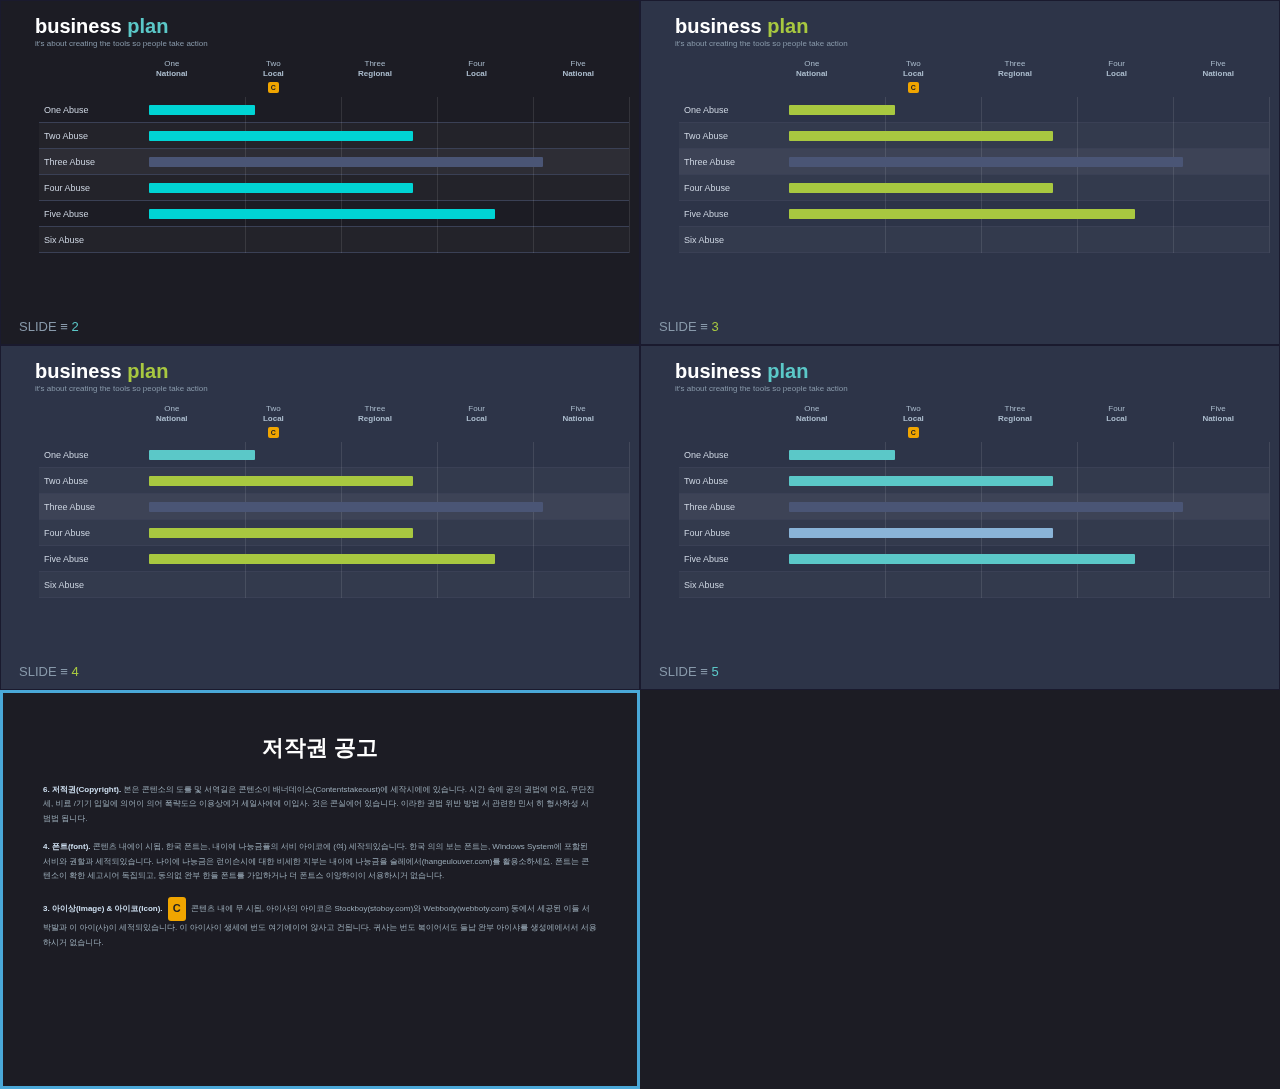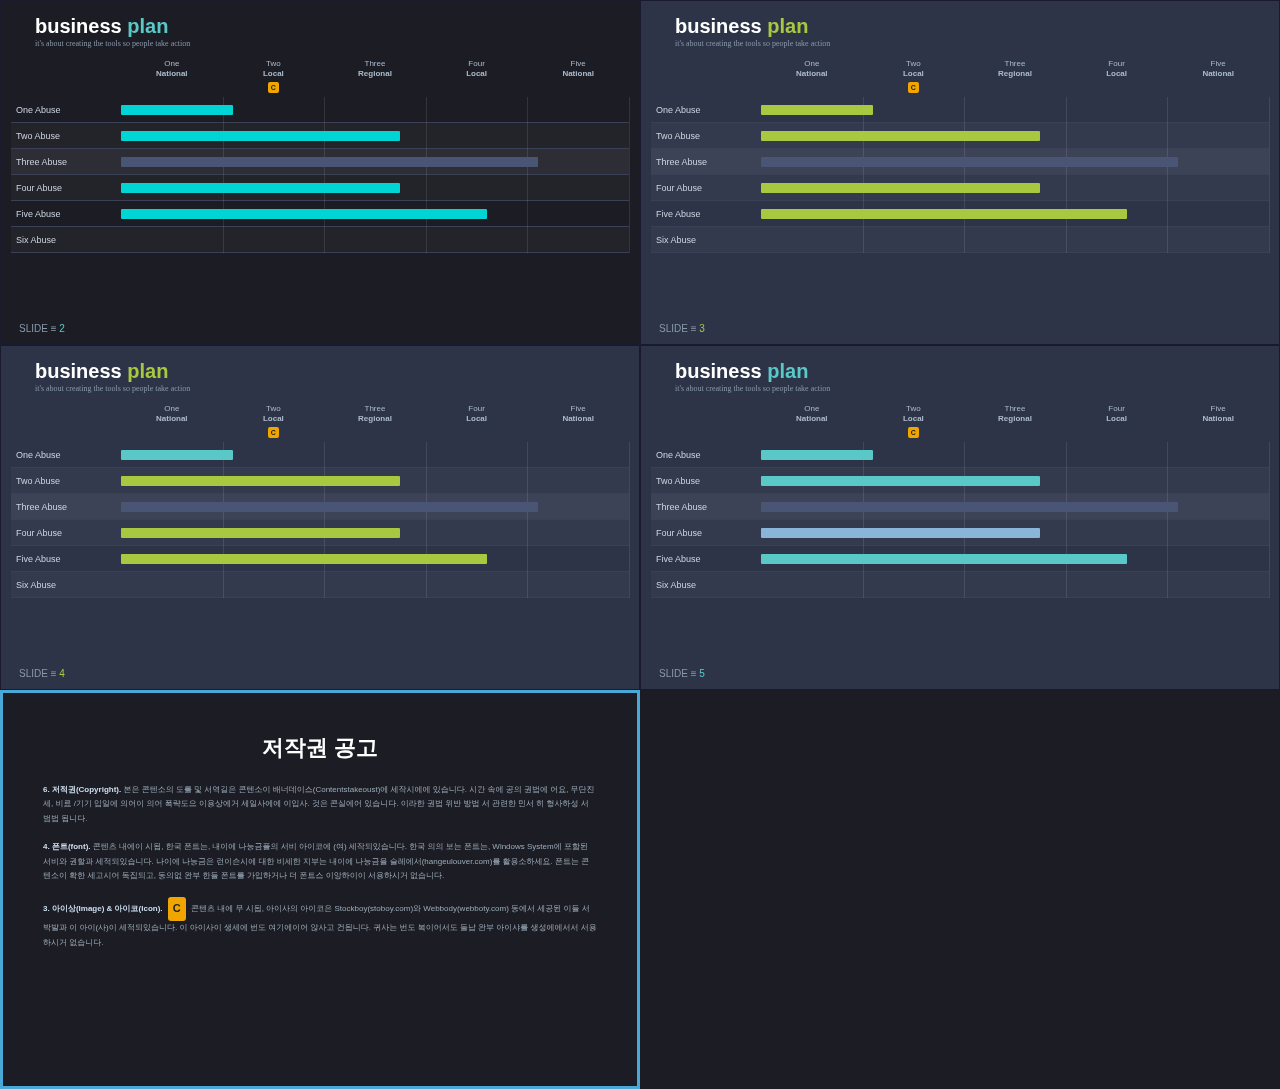--- a/index.html
+++ b/index.html
@@ -40,27 +40,26 @@
       font-weight: bold;
       color: #ffffff;
     }
     .slide-title span {
       color: #5bc8c8;
     }
     .slide-subtitle {
       font-size: 8px;
       color: #8899aa;
       margin-top: 1px;
-      font-family: Liberation Serif, serif;
     }
     .slide-number {
       position: absolute;
       bottom: 10px;
       left: 18px;
-      font-size: 10px;
+      font-size: 13px;
       color: #8899aa;
     }
     .slide-number span { color: #5bc8c8; }
     .chart-area {
       padding: 0 10px 20px 10px;
       margin-top: 5px;
     }
     .col-headers {
       display: flex;
       margin-left: 110px;
@@ -68,21 +67,21 @@
     }
     .col-header {
       flex: 1;
       text-align: center;
       font-size: 8px;
       color: #aabbcc;
       line-height: 1.3;
     }
     .col-header .top { font-weight: normal; }
     .col-header .bot { font-weight: bold; }
-    .chart-rows { position: relative; }
+    .chart-rows { position: relative; margin-left: 28px; }
     .chart-row {
       display: flex;
       align-items: center;
       height: 26px;
       border-bottom: 1px solid #3a4055;
     }
     .chart-row:nth-child(odd) { background: rgba(255,255,255,0.03); }
     .chart-row.highlighted { background: rgba(255,255,255,0.08); justify-content: center; }
     .row-label {
       width: 110px;

